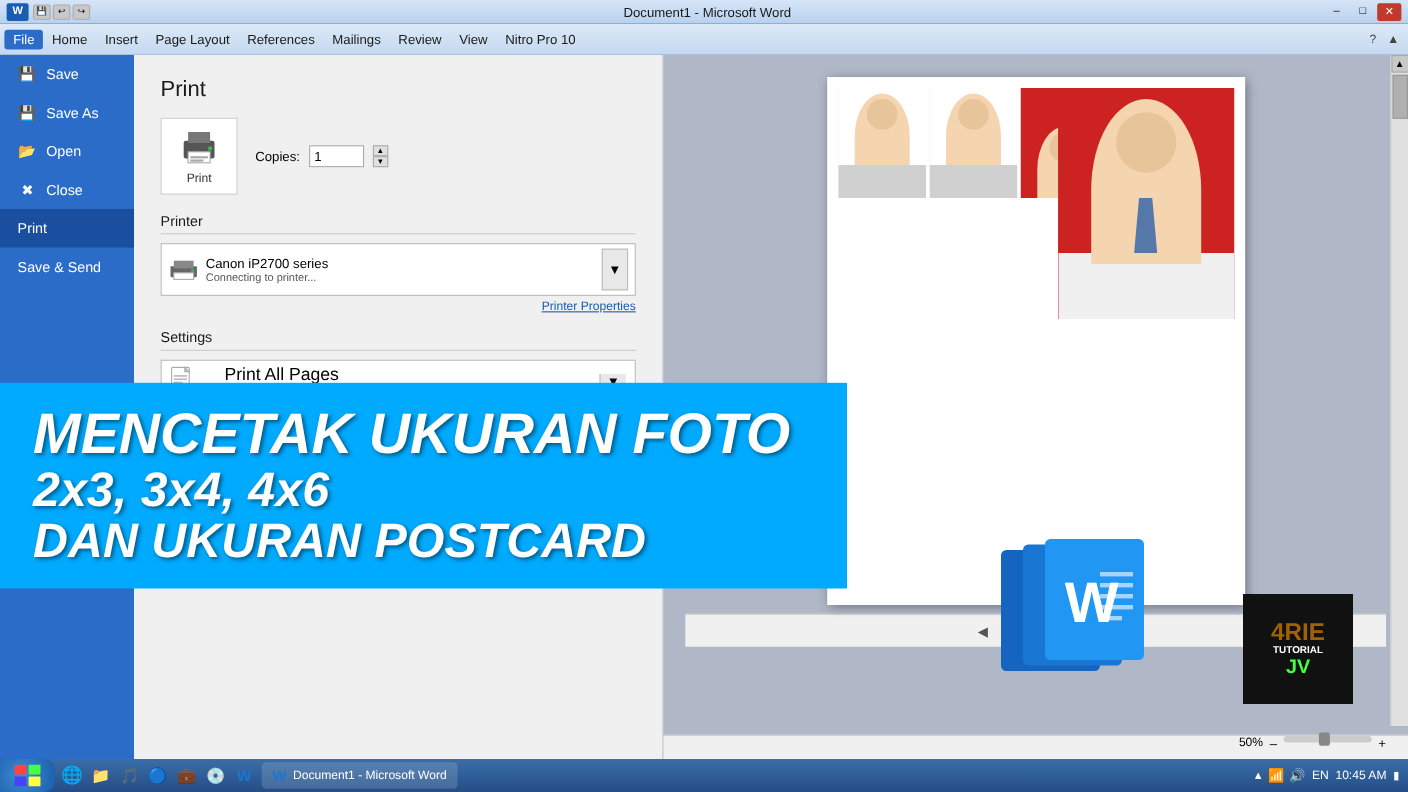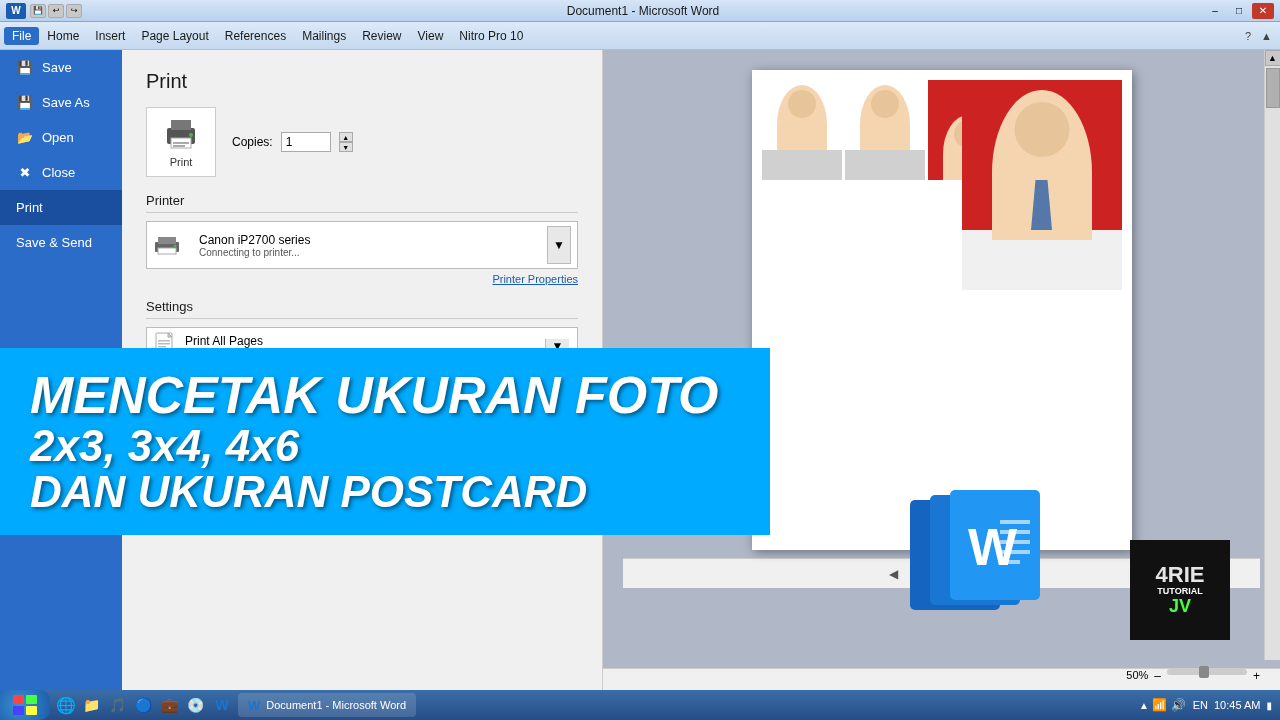--- a/index.html
+++ b/index.html
@@ -153,21 +153,21 @@
     }
     .settings-box {
       border: 1px solid #bbb;
       background: white;
       display: flex;
       align-items: center;
       padding: 4px 8px;
       gap: 8px;
       position: relative;
     }
-    .settings-text .main { font-size: 12px; }
+    .settings-text .main { font-size: 16px; margin-left: 19px; }
     .settings-text .sub { font-size: 10px; color: #666; }
     .settings-arrow { margin-left: auto; width: 24px; height: 100%; background: #e8e8e8; display: flex; align-items: center; justify-content: center; cursor: pointer; border-left: 1px solid #bbb; }
     .pages-row {
       display: flex;
       align-items: center;
       gap: 8px;
       margin-top: 10px;
     }
     .pages-input { flex: 1; height: 20px; border: 1px solid #aaa; }
     .info-icon-sm { width: 14px; height: 14px; border-radius: 50%; background: #2b6cc9; color: white; font-size: 9px; display: flex; align-items: center; justify-content: center; cursor: pointer; }
@@ -432,21 +432,21 @@
               <div class="spin-btn">▲</div>
               <div class="spin-btn">▼</div>
             </div>
           </div>
         </div>
 
         <div class="section-label">Printer</div>
 
         <div style="border: 1px solid #bbb; background: white; padding: 4px 6px; display: flex; align-items: center; margin-bottom: 4px;">
           <div style="display:flex; flex-direction:column; flex:1;">
-            <div style="display:flex; align-items:center; gap:18px;">
+            <div style="display:flex; align-items:center; gap:6px;">
 
               <svg width="28" height="20" viewBox="0 0 28 20">
                 <rect x="2" y="7" width="24" height="10" rx="1" fill="#666"></rect>
                 <rect x="5" y="2" width="18" height="7" fill="#888"></rect>
                 <rect x="5" y="13" width="18" height="6" fill="white" stroke="#aaa"></rect>
                 <circle cx="22" cy="11" r="1.5" fill="#4caf50"></circle>
               </svg>
               <div>
                 <div style="font-size:12px; font-weight:500;">Canon iP2700 series</div>
                 <div style="font-size:10px; color:#555;">Connecting to printer...</div>
@@ -572,21 +572,21 @@
 
     <rect x="100" y="40" width="30" height="4" fill="rgba(255,255,255,0.6)"></rect>
     <rect x="100" y="50" width="30" height="4" fill="rgba(255,255,255,0.6)"></rect>
     <rect x="100" y="60" width="30" height="4" fill="rgba(255,255,255,0.6)"></rect>
     <rect x="100" y="70" width="30" height="4" fill="rgba(255,255,255,0.6)"></rect>
     <rect x="100" y="80" width="20" height="4" fill="rgba(255,255,255,0.6)"></rect>
   </svg>
 </div>
 
 <div class="arie-logo">
-  <div style="font-size:22px;font-weight:900;color:#e5e5e5;line-height:1;">4RIE</div>
+  <div style="font-size:22px;font-weight:900;color:#a16207;line-height:1;">4RIE</div>
   <div style="font-size:9px;color:white;font-weight:bold;">TUTORIAL</div>
   <div style="font-size:18px;color:#44ff44;font-weight:900;">JV</div>
 </div>
 
 <div class="taskbar">
   <div class="start-btn">
     <svg width="24" height="20" viewBox="0 0 24 20">
       <rect x="0" y="0" width="11" height="9" fill="#ff4444" rx="1"></rect>
       <rect x="13" y="0" width="11" height="9" fill="#44ff44" rx="1"></rect>
       <rect x="0" y="11" width="11" height="9" fill="#4444ff" rx="1"></rect>

